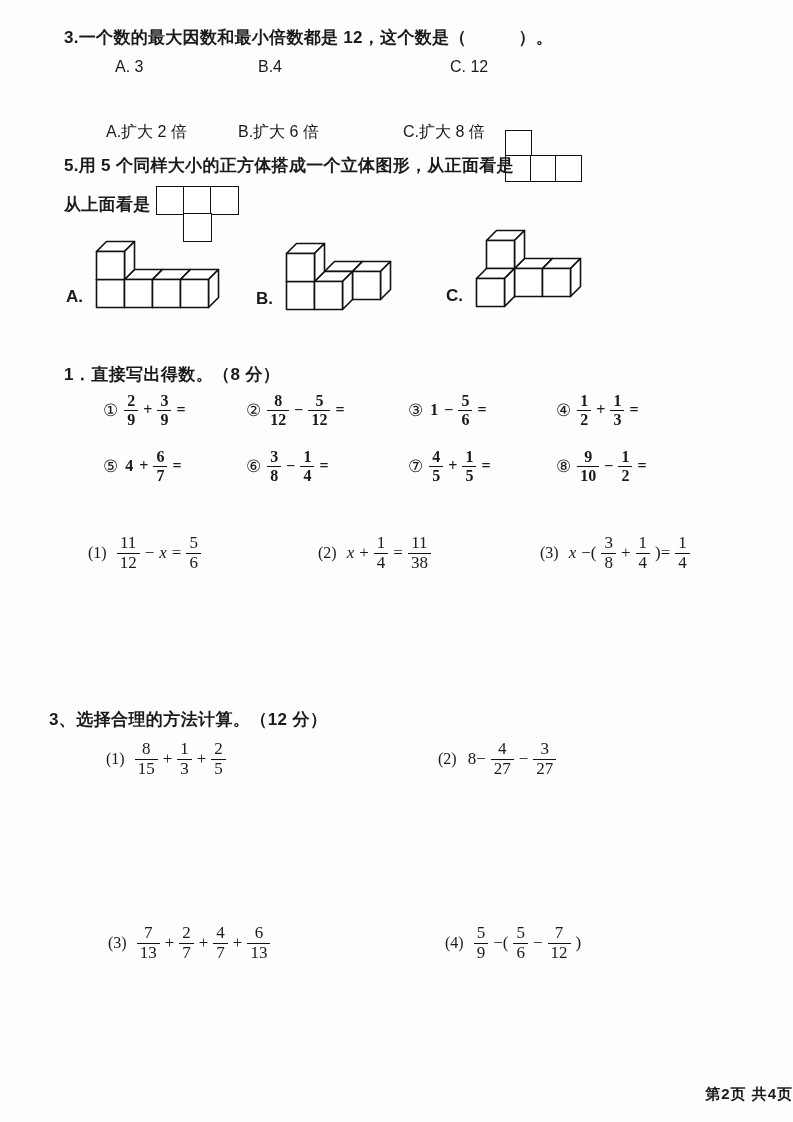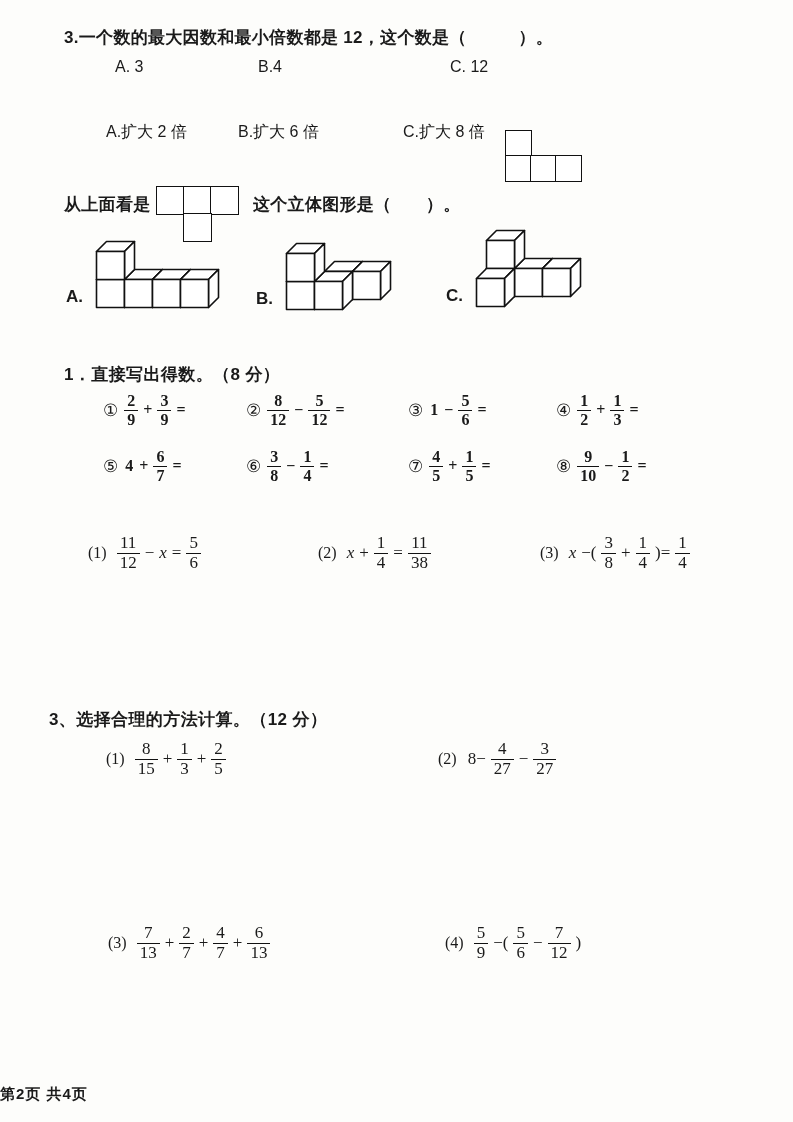--- a/index.html
+++ b/index.html
@@ -28,21 +28,21 @@
   .frac .den{border-top:1.7px solid #111;padding:0 3px;}
   .frac .num{padding:0 3px;}
   .mop{margin:0 3px;white-space:nowrap;}
   .mvar{font-style:italic;margin:0 2px;font-family:"Liberation Serif",serif;}
   .bold-math{font-weight:700;font-size:16px;}
   .bold-math .clabel{font-size:17px;font-weight:400;}
   .reg-math{font-weight:400;font-size:17px;}
   .reg-math .clabel{font-size:16px;margin-right:8px;}
   .sec-title{font-size:17.5px;font-weight:700;letter-spacing:.5px;white-space:nowrap;}
   .sub-title{font-size:17px;font-weight:600;letter-spacing:.4px;white-space:nowrap;text-align:center;}
-  .footer{position:absolute;left:0;right:0;text-align:left;
+  .footer{position:absolute;left:0;right:0;text-align:right;
     font-size:15px;font-weight:600;letter-spacing:1px;}
 </style>
 </head>
 <body>
 
 <div class="page">
 
   <div class="abs qtext" style="left:64px;top:26px">3.一个数的最大因数和最小倍数都是 12，这个数是（　　　）。</div>
   <div>
     <span class="choice" style="left:115px;top:58px">A.  3</span>
@@ -56,29 +56,29 @@
     <span class="choice" style="left:403px;top:122px">C.扩大 8 倍</span>
   </div>
 
   <div class="gridshape" style="left: 505px; top: 130px; width: 77px; height: 52px;">
       <div class="gcell" style="left: 0px; top: 0px; width: 27px; height: 27px;"></div>
       <div class="gcell" style="left: 0px; top: 25px; width: 27px; height: 27px;"></div>
       <div class="gcell" style="left: 25px; top: 25px; width: 27px; height: 27px;"></div>
       <div class="gcell" style="left: 50px; top: 25px; width: 27px; height: 27px;"></div>
     </div>
 
+  <div class="abs qtext" style="left:64px;top:154px">5.用 5 个同样大小的正方体搭成一个立体图形，从正面看是</div>
 
   <div class="abs qtext" style="left:64px;top:193px">从上面看是</div>
   <div class="gridshape" style="left: 156px; top: 186px; width: 83px; height: 56px;">
       <div class="gcell" style="left: 0px; top: 0px; width: 29px; height: 29px;"></div>
       <div class="gcell" style="left: 27px; top: 0px; width: 29px; height: 29px;"></div>
       <div class="gcell" style="left: 54px; top: 0px; width: 29px; height: 29px;"></div>
       <div class="gcell" style="left: 27px; top: 27px; width: 29px; height: 29px;"></div>
     </div>
-  <div class="abs qtext" style="left:253px;top:193px">这个立体图形是（　　）。</div>
 
   <div class="fig" style="left:66px;top:240px">
     <span class="fig-label">A.</span>
     <svg viewBox="-1.5 -67.5 125 69" width="125" height="69">
         <polygon points="0,-28 10,-38 38,-38 28,-28" fill="#fff" stroke="#111" stroke-width="1.6" stroke-linejoin="round"></polygon>
         <polygon points="28,-28 38,-38 38,-10 28,0" fill="#fff" stroke="#111" stroke-width="1.6" stroke-linejoin="round"></polygon>
         <polygon points="0,-28 28,-28 28,0 0,0" fill="#fff" stroke="#111" stroke-width="1.6" stroke-linejoin="round"></polygon>
         <polygon points="28,-28 38,-38 66,-38 56,-28" fill="#fff" stroke="#111" stroke-width="1.6" stroke-linejoin="round"></polygon>
         <polygon points="56,-28 66,-38 66,-10 56,0" fill="#fff" stroke="#111" stroke-width="1.6" stroke-linejoin="round"></polygon>
         <polygon points="28,-28 56,-28 56,0 28,0" fill="#fff" stroke="#111" stroke-width="1.6" stroke-linejoin="round"></polygon>

